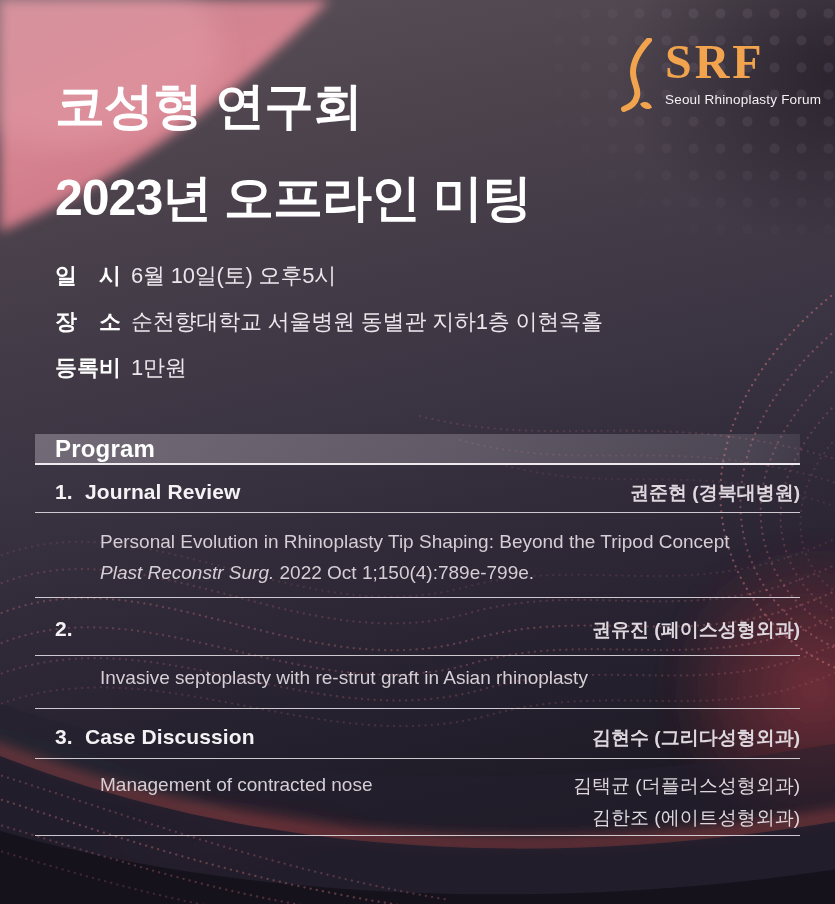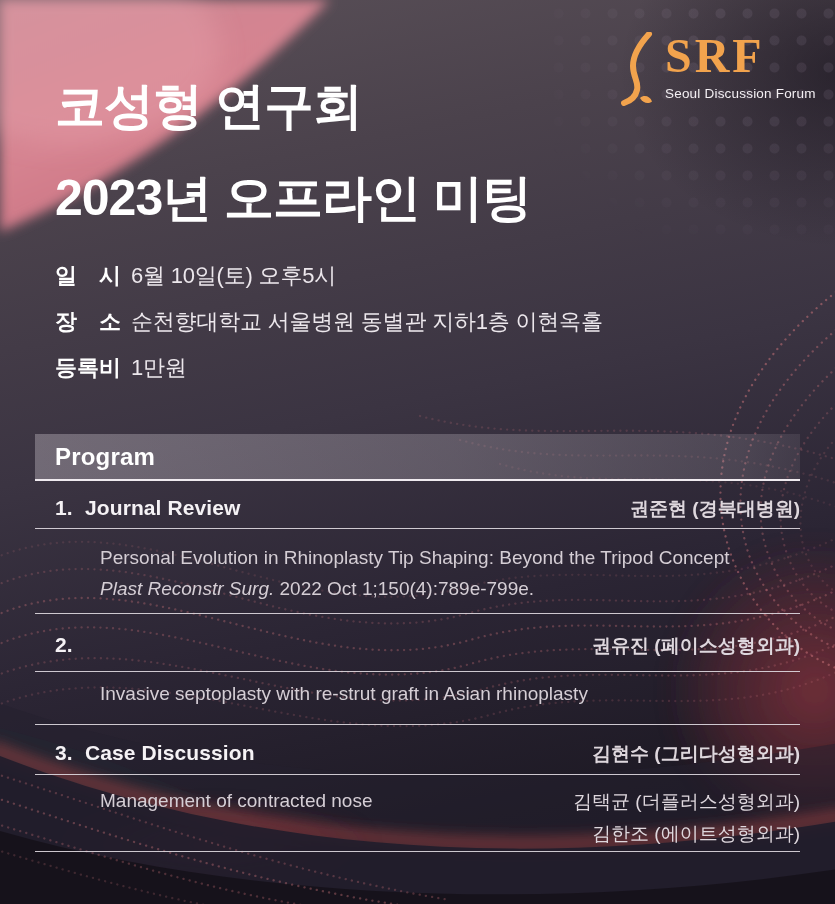--- a/index.html
+++ b/index.html
@@ -20,21 +20,21 @@
   
   .dots-tr{
     position:absolute; top:0; right:0; width:290px; height:250px;
     background-image:radial-gradient(circle, rgba(200,180,210,.10) 4.5px, transparent 5.5px);
     background-size:27px 27px;
     -webkit-mask-image:radial-gradient(ellipse at 80% 18%, #000 25%, transparent 78%);
     mask-image:radial-gradient(ellipse at 80% 18%, #000 25%, transparent 78%);
   }
 
   
-  .logo{ position:absolute; top:28px; right:26px; width:190px; }
+  .logo{ position:absolute; top:34px; right:26px; width:190px; }
   .logo-row{ display:flex; align-items:flex-start; }
   .logo-nose{ margin:4px 10px 0 0; flex:0 0 auto; }
   .logo-acronym{
     font-family:"Liberation Serif","DejaVu Serif",serif;
     font-weight:700; font-size:48px; line-height:56px;
     color:#F2A34D; letter-spacing:3px;
   }
   .logo-subtitle{ font-size:13.5px; letter-spacing:.2px; color:#f3eff3; margin-top:2px; white-space:nowrap; }
 
   
@@ -42,21 +42,21 @@
 
   
   .info{ position:absolute; top:263px; left:55px; font-size:22px; }
   .info-row{ display:flex; align-items:baseline; margin-bottom:20px; line-height:26px; }
   .info-label{ font-weight:700; min-width:76px; word-spacing:16px; color:#fff; }
   .info-value{ color:#ece7ec; letter-spacing:-0.2px; }
 
   
   .program{ position:absolute; top:434px; left:35px; width:765px; }
   .program-bar{
-    height:47px; display:flex; align-items:center; padding-left:20px;
+    height:31px; display:flex; align-items:center; padding-left:20px;
     background:linear-gradient(90deg, rgba(216,208,216,.34), rgba(216,208,216,.26) 55%, rgba(216,208,216,.16) 92%, rgba(216,208,216,.10));
     border-bottom:2px solid #efeaef;
   }
   .program-heading{ font-size:24px; font-weight:700; letter-spacing:.2px; }
 
   .item-header{ display:flex; align-items:baseline; border-bottom:1.5px solid rgba(224,218,225,.9); }
   .item-num{ display:inline-block; width:30px; font-size:21px; font-weight:600; color:#f5f2f5; }
   .item-title{ font-size:21px; font-weight:600; color:#f5f2f5; letter-spacing:.1px; }
   .item-speaker{ margin-left:auto; font-size:19px; color:#ded7dd;font-weight:bold; }
 
@@ -139,21 +139,21 @@
   <div class="dots-tr"></div>
 
   <div class="logo">
     <div class="logo-row">
       <svg class="logo-nose" width="36" height="74" viewBox="0 0 36 74" aria-hidden="true">
         <path d="M30,2 C20,13 14,23 14,34 C14,45 20,50 18,58 C16.5,65 11,69 5,71" fill="none" stroke="#F2A34D" stroke-width="6" stroke-linecap="round"></path>
         <path d="M21,66 C24,71 29,72.5 33,69.5 C31,64 25,62.5 21,66 Z" fill="#F2A34D"></path>
       </svg>
       <div>
         <div class="logo-acronym">SRF</div>
-        <div class="logo-subtitle">Seoul Discussion Forum</div>
+        <div class="logo-subtitle">Seoul Rhinoplasty Forum</div>
       </div>
     </div>
   </div>
 
   <div class="title">
     <div>코성형 연구회</div>
     <div>2023년 오프라인 미팅</div>
   </div>
 
   <div class="info">

